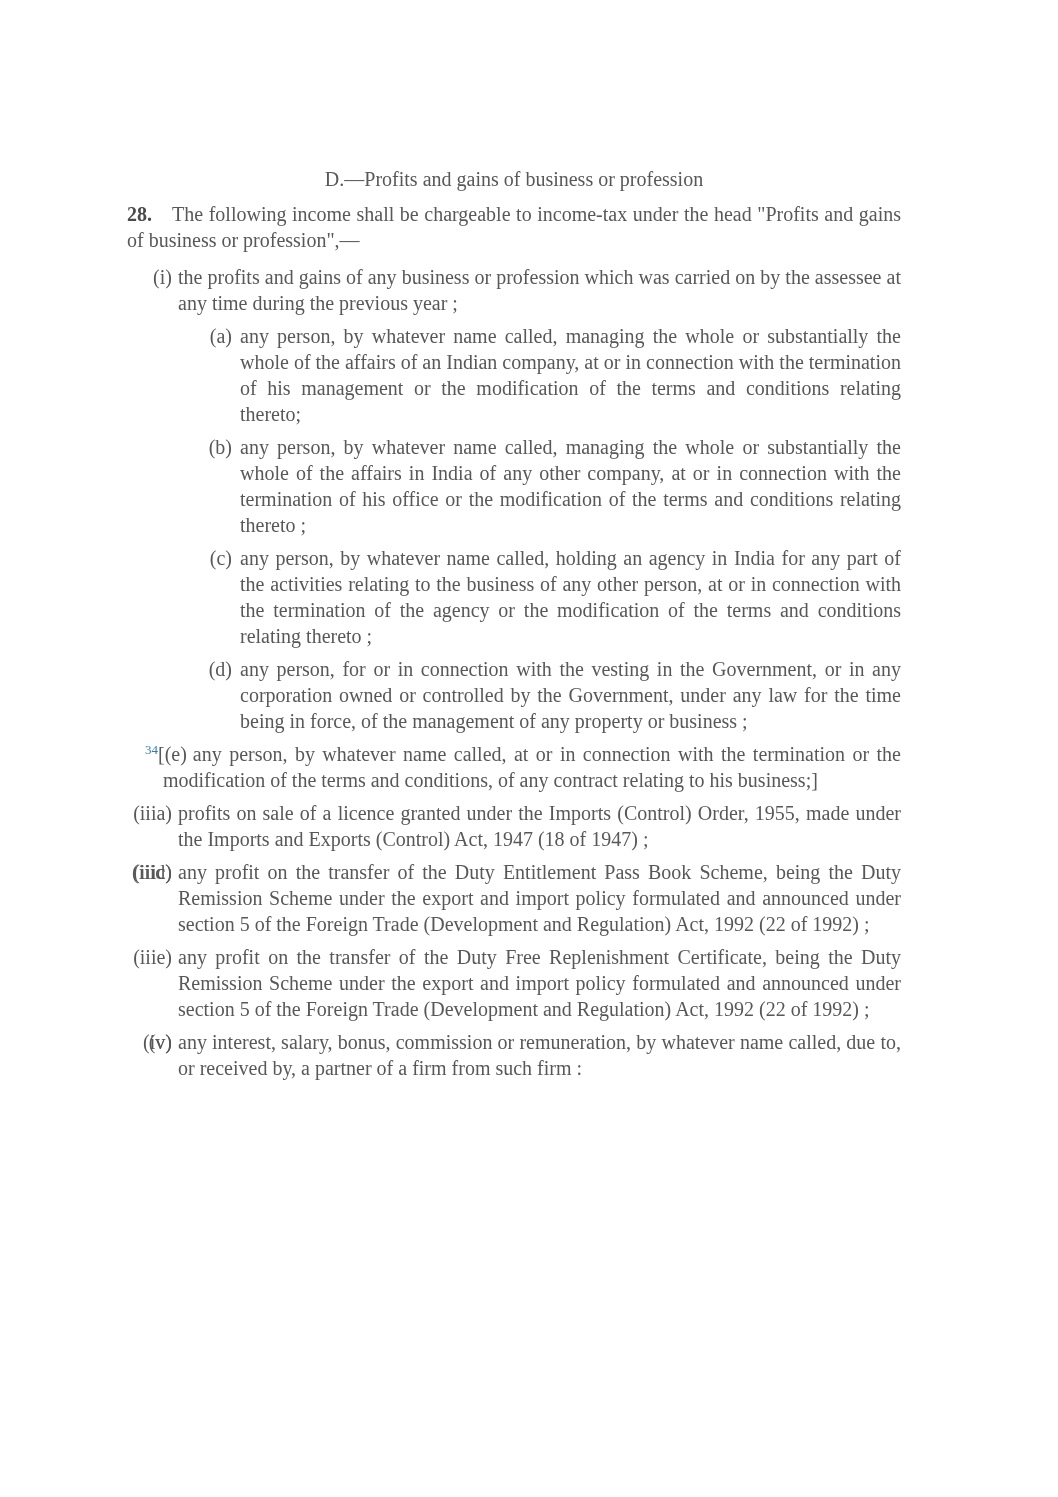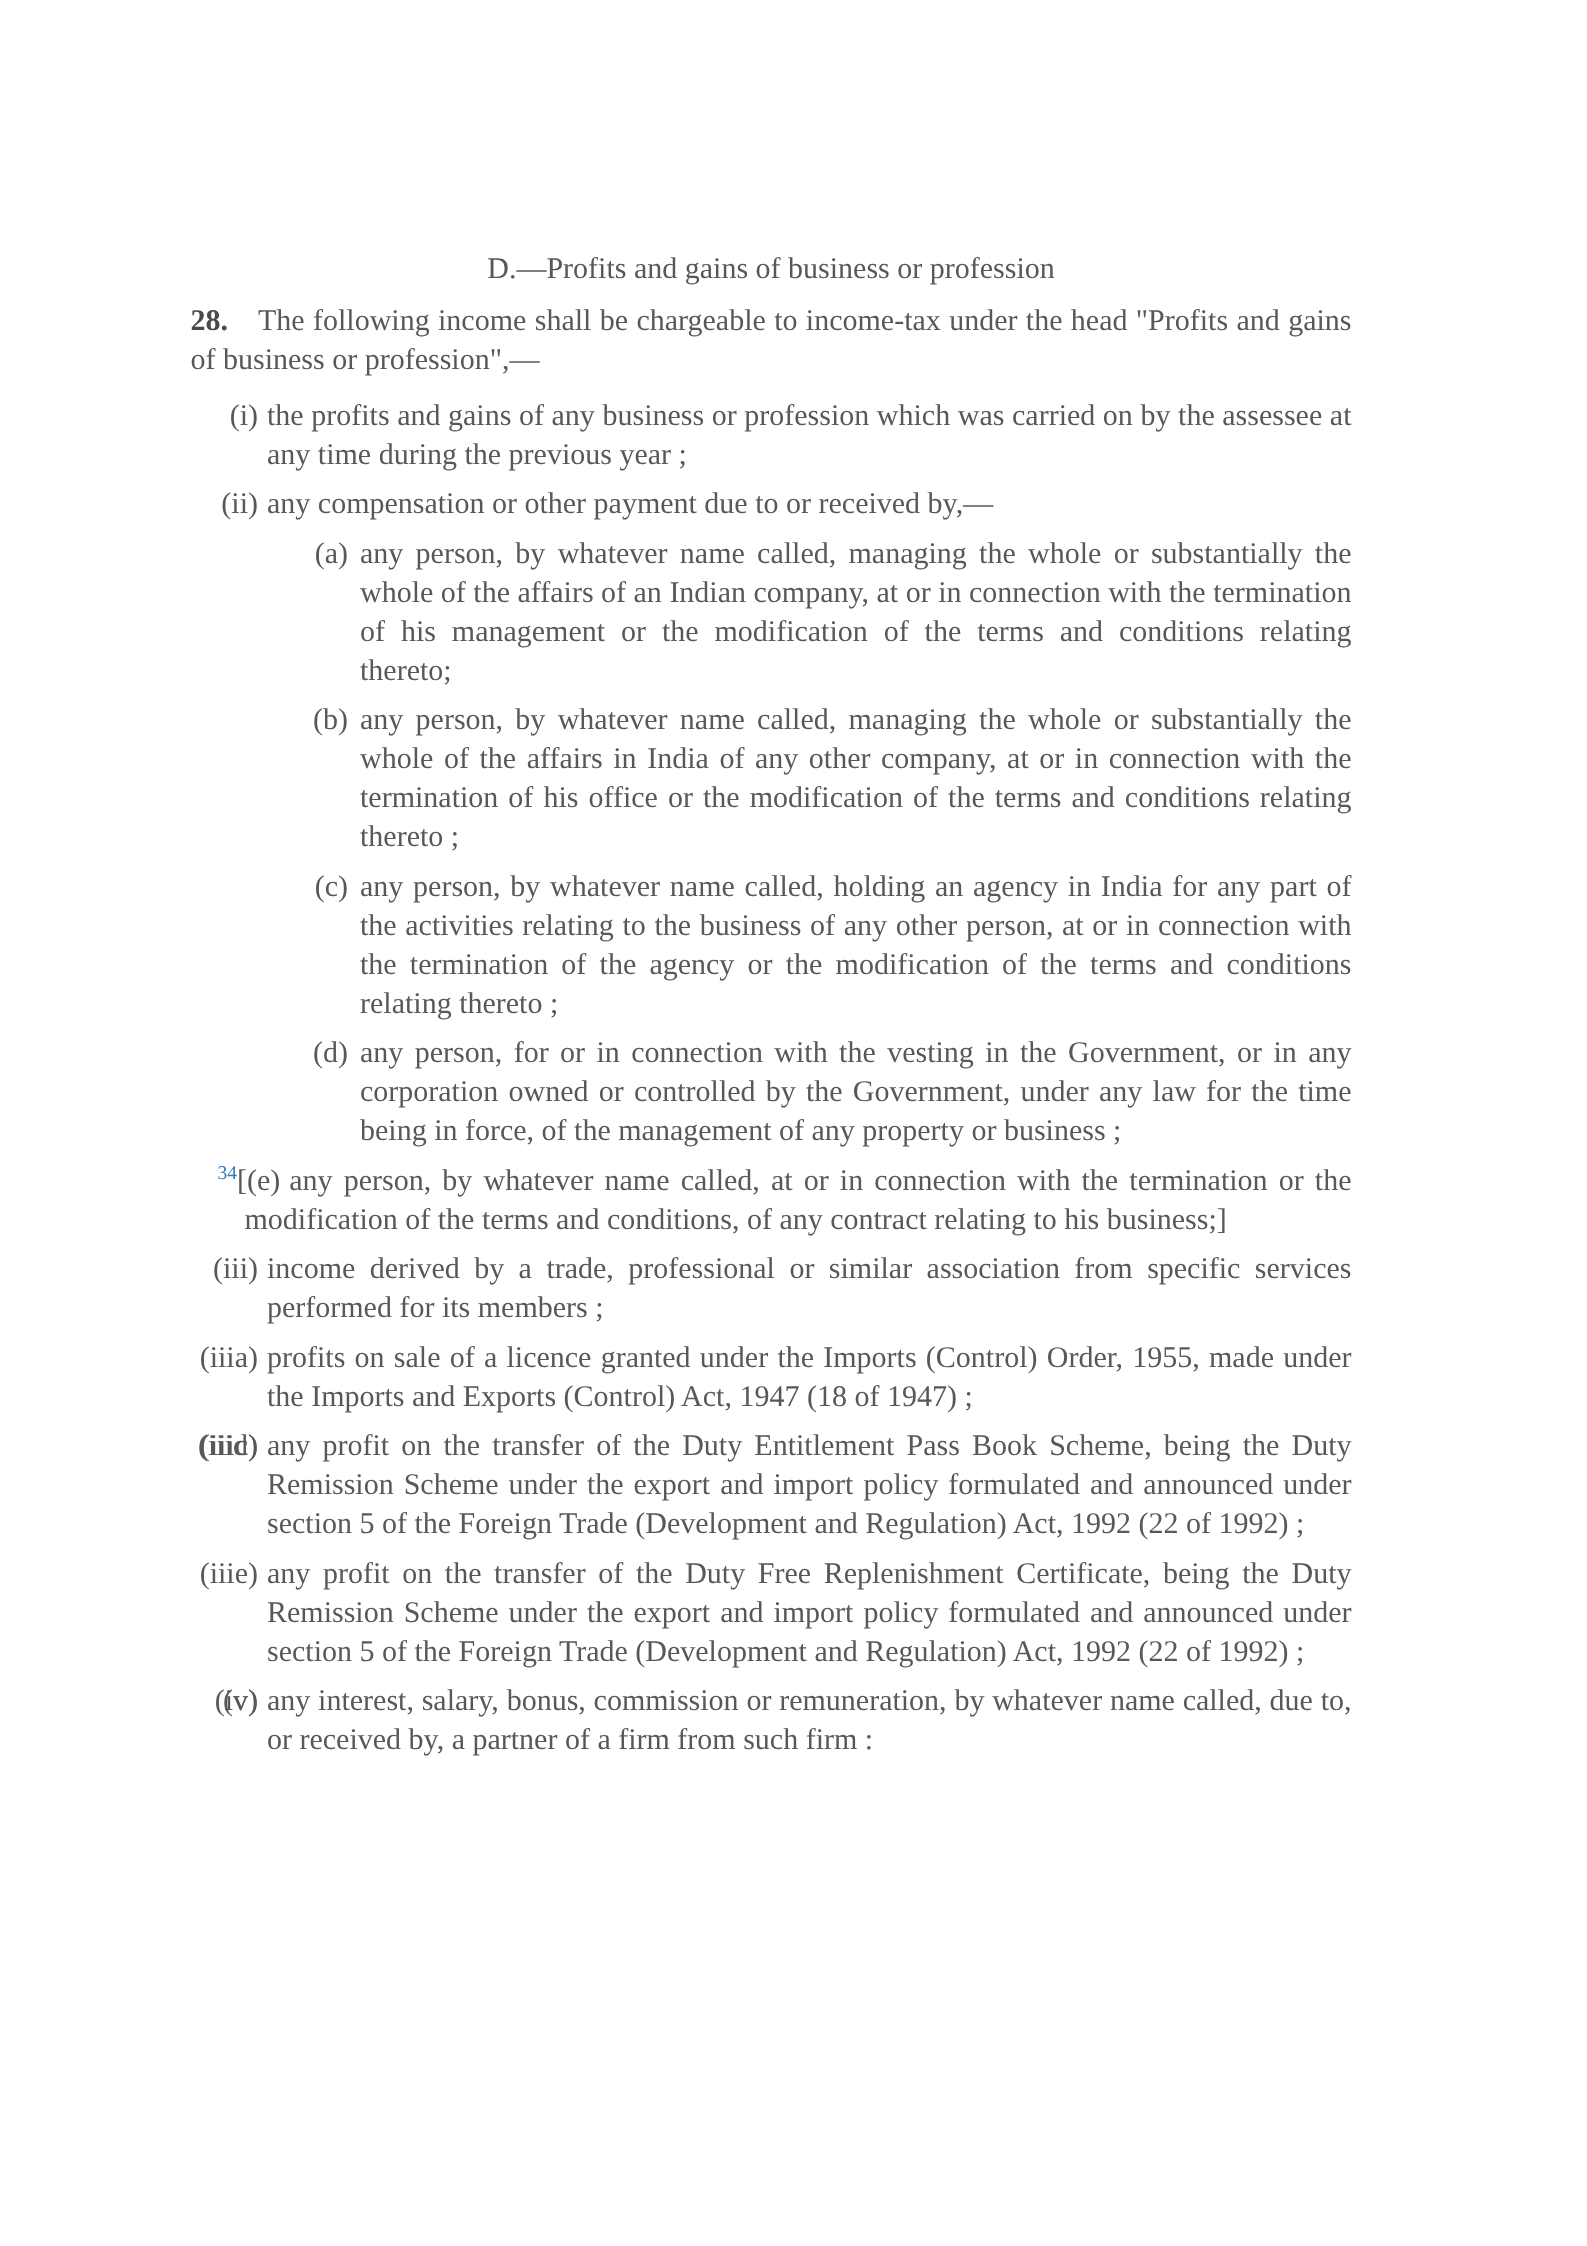--- a/index.html
+++ b/index.html
@@ -91,24 +91,20 @@
     <div class="section-header">D.—Profits and gains of business or profession</div>
 
 
     <p class="lead"><b class="num">28.</b><span>The following income shall be chargeable to income-tax under the head "Profits and gains of business or profession",—</span></p>
 
     <div class="item lvl1">
       <span class="marker">(i)</span>
       <span>the profits and gains of any business or profession which was carried on by the assessee at any time during the previous year ;</span>
     </div>
 
-    <div class="item lvl1">
-      <span class="marker">(ii)</span>
-      <span>any compensation or other payment due to or received by,—</span>
-    </div>
 
     <div class="item lvl2">
       <span class="marker">(a)</span>
       <span>any person, by whatever name called, managing the whole or substantially the whole of the affairs of an Indian company, at or in connection with the termination of his management or the modification of the terms and conditions relating thereto;</span>
     </div>
 
     <div class="item lvl2">
       <span class="marker">(b)</span>
       <span>any person, by whatever name called, managing the whole or substantially the whole of the affairs in India of any other company, at or in connection with the termination of his office or the modification of the terms and conditions relating thereto ;</span>
     </div>
@@ -118,24 +114,20 @@
       <span>any person, by whatever name called, holding an agency in India for any part of the activities relating to the business of any other person, at or in connection with the termination of the agency or the modification of the terms and conditions relating thereto ;</span>
     </div>
 
     <div class="item lvl2">
       <span class="marker">(d)</span>
       <span>any person, for or in connection with the vesting in the Government, or in any corporation owned or controlled by the Government, under any law for the time being in force, of the management of any property or business ;</span>
     </div>
 
     <div class="item lvl-e"><sup class="fn">34</sup><span class="marker-inline">[(e)</span><span>any person, by whatever name called, at or in connection with the termination or the modification of the terms and conditions, of any contract relating to his business;]</span></div>
 
-    <div class="item lvl1">
-      <span class="marker">(iii)</span>
-      <span>income derived by a trade, professional or similar association from specific services performed for its members ;</span>
-    </div>
 
     <div class="item lvl1">
       <span class="marker">(iiia)</span>
       <span>profits on sale of a licence granted under the Imports (Control) Order, 1955, made under the Imports and Exports (Control) Act, 1947 (18 of 1947) ;</span>
     </div>
 
 
     <div class="item lvl1">
       <span class="marker">(iiic)</span>
     </div>

